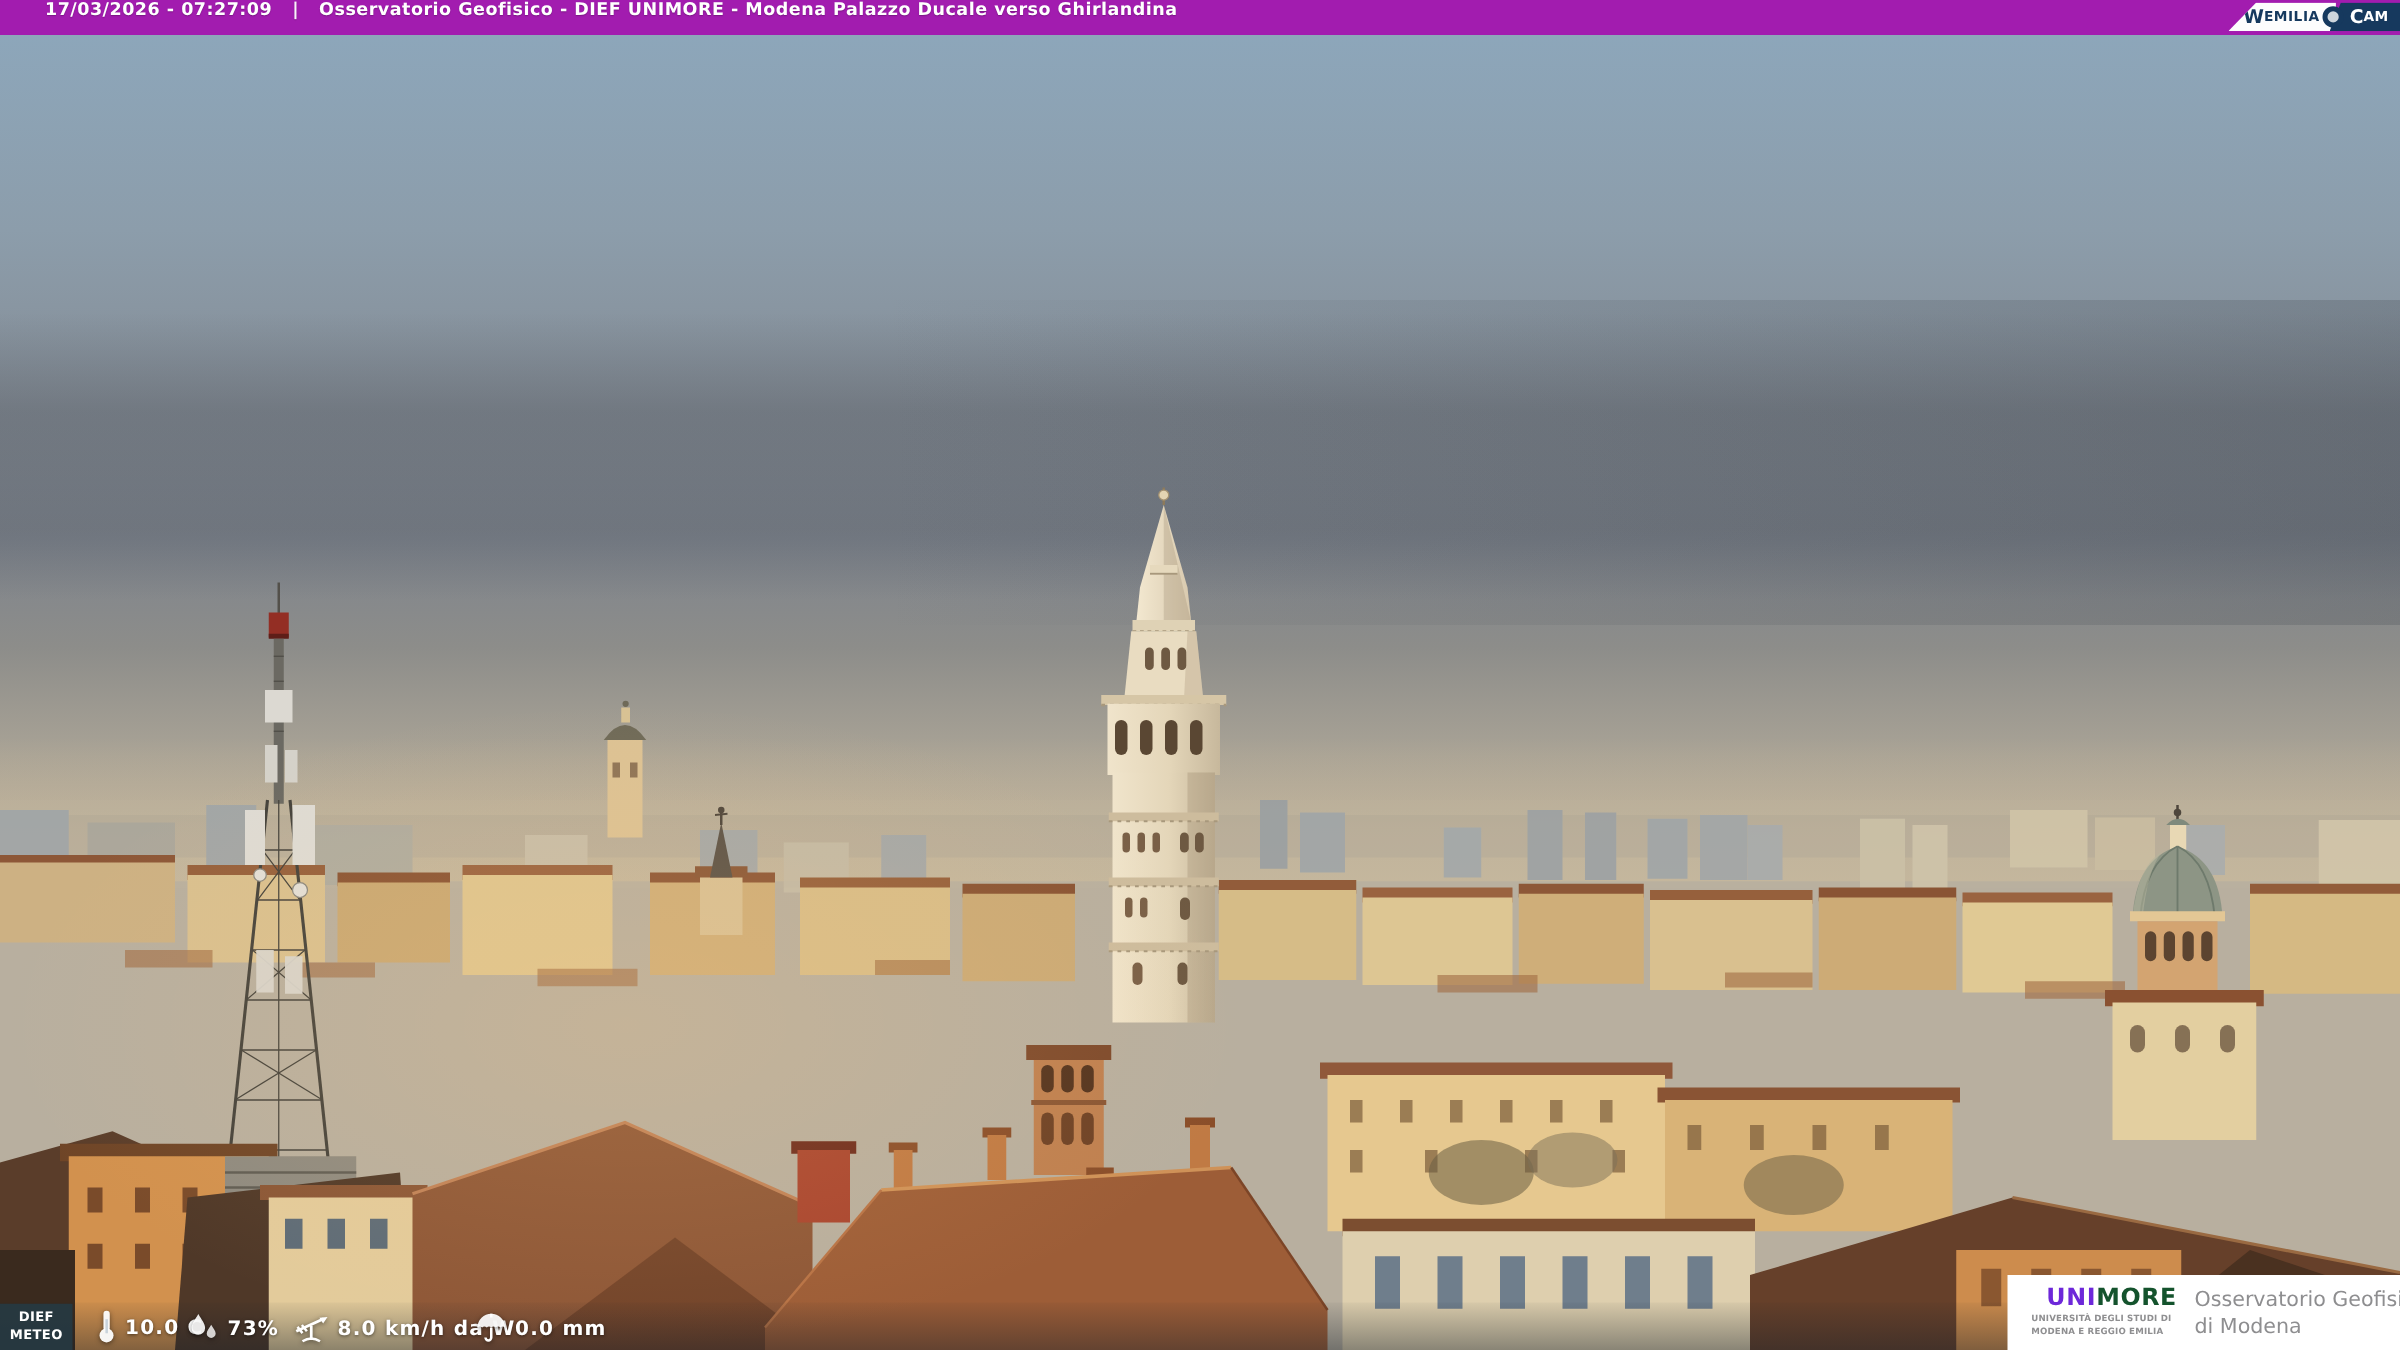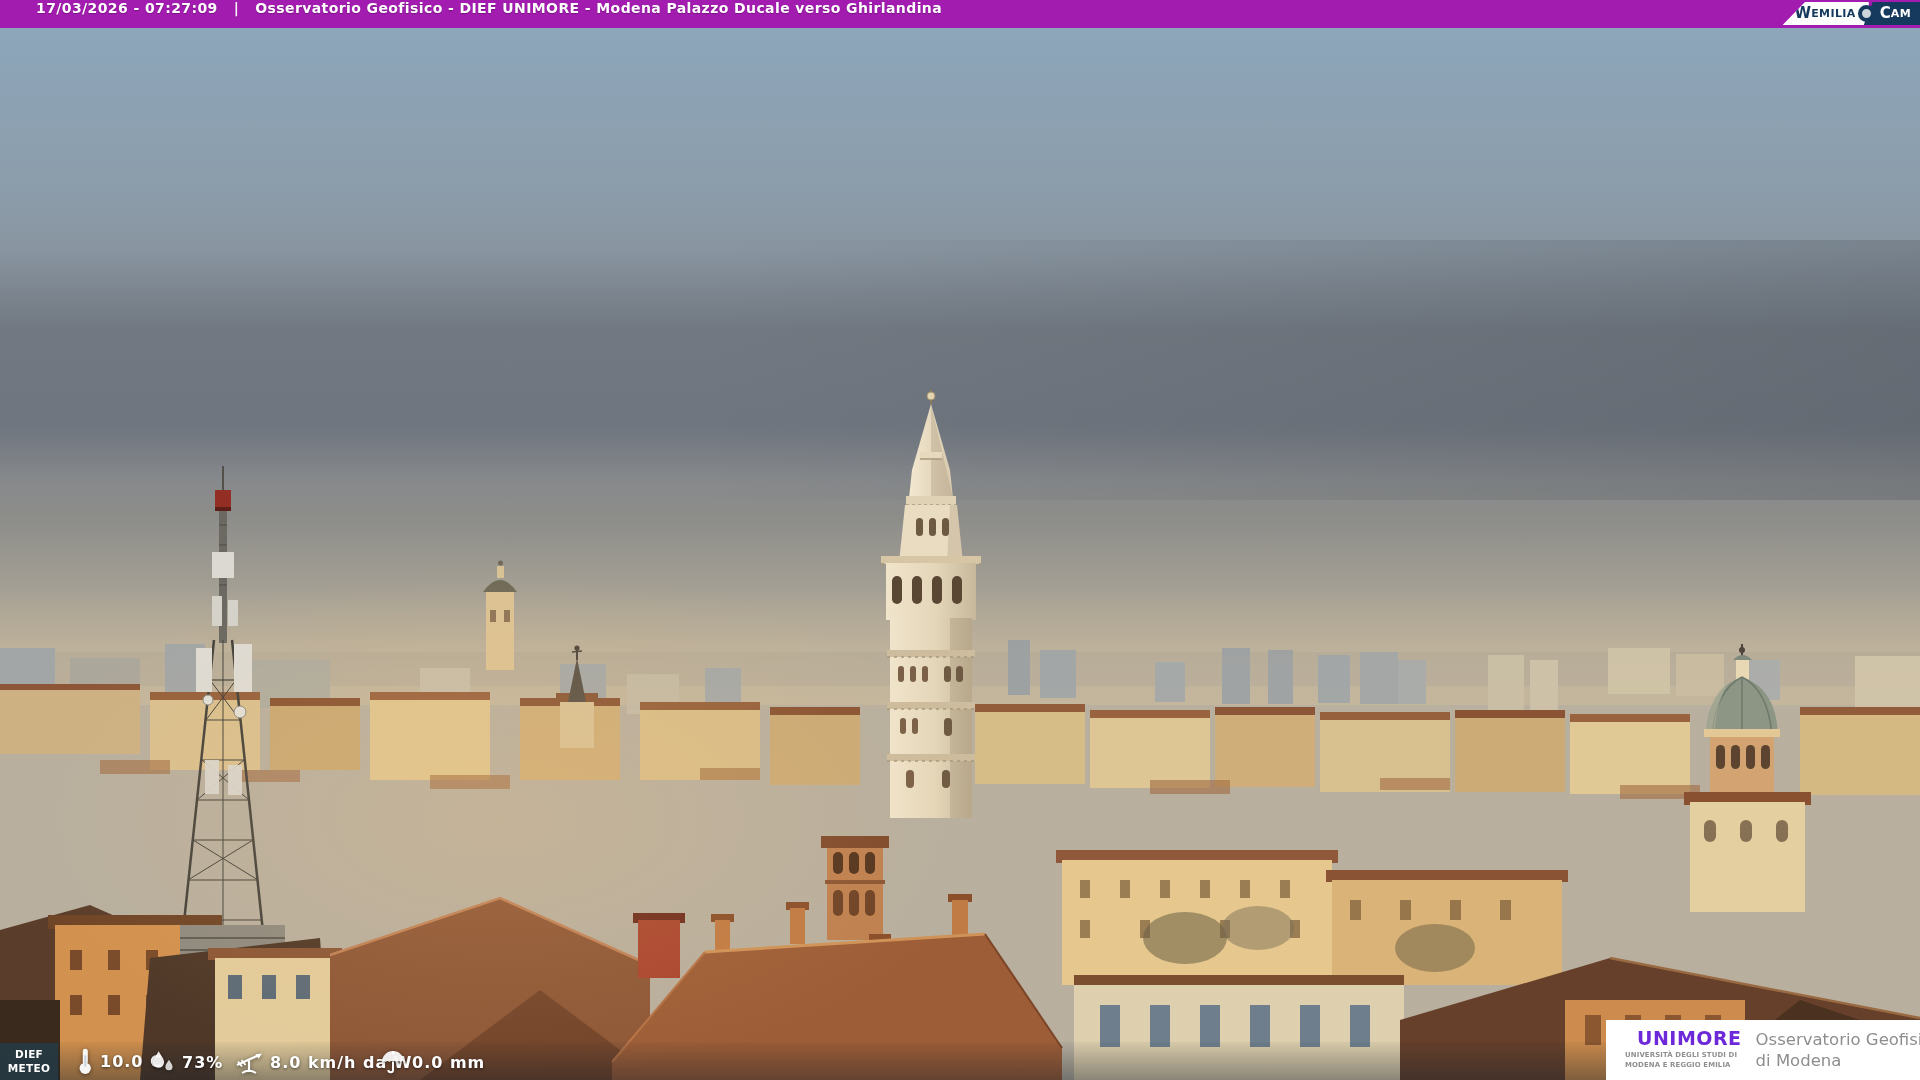--- a/index.html
+++ b/index.html
@@ -55,21 +55,21 @@
   .reading svg{filter:drop-shadow(0 1px 2px rgba(0,0,0,.5));}
   .r-temp{left:76px;} .r-hum{left:150px;} .r-wind{left:234px;} .r-rain{left:380px;}
   
   .uni-box{
     position:absolute;right:0;bottom:0;width:314px;height:60px;background:#fff;
     z-index:7;display:flex;align-items:center;box-sizing:border-box;
     padding-left:10px;gap:9px;cursor:pointer;
   }
   .uni-text{display:flex;flex-direction:column;justify-content:center;}
   .uni-word{font-size:19px;font-weight:bold;letter-spacing:.5px;line-height:1;}
-  .uni-word .uni{color:#6d28d9;margin-left:12px;} .uni-word .more{color:#6d28d9;}
+  .uni-word .uni{color:#6d28d9;margin-left:12px;} .uni-word .more{color:#14532d;}
   .uni-sub{font-size:6.9px;color:#8f8f91;font-weight:bold;letter-spacing:.15px;line-height:1.4;margin-top:3px;}
   .obs-block{margin-left:5px;font-size:16.5px;color:#8e8e90;line-height:1.3;white-space:nowrap;}
   
   .scene{position:absolute;inset:0;z-index:1;}
 </style>
 </head>
 <body>
 
 <svg class="scene" viewBox="0 0 1920 1080" xmlns="http://www.w3.org/2000/svg">
   <defs>

